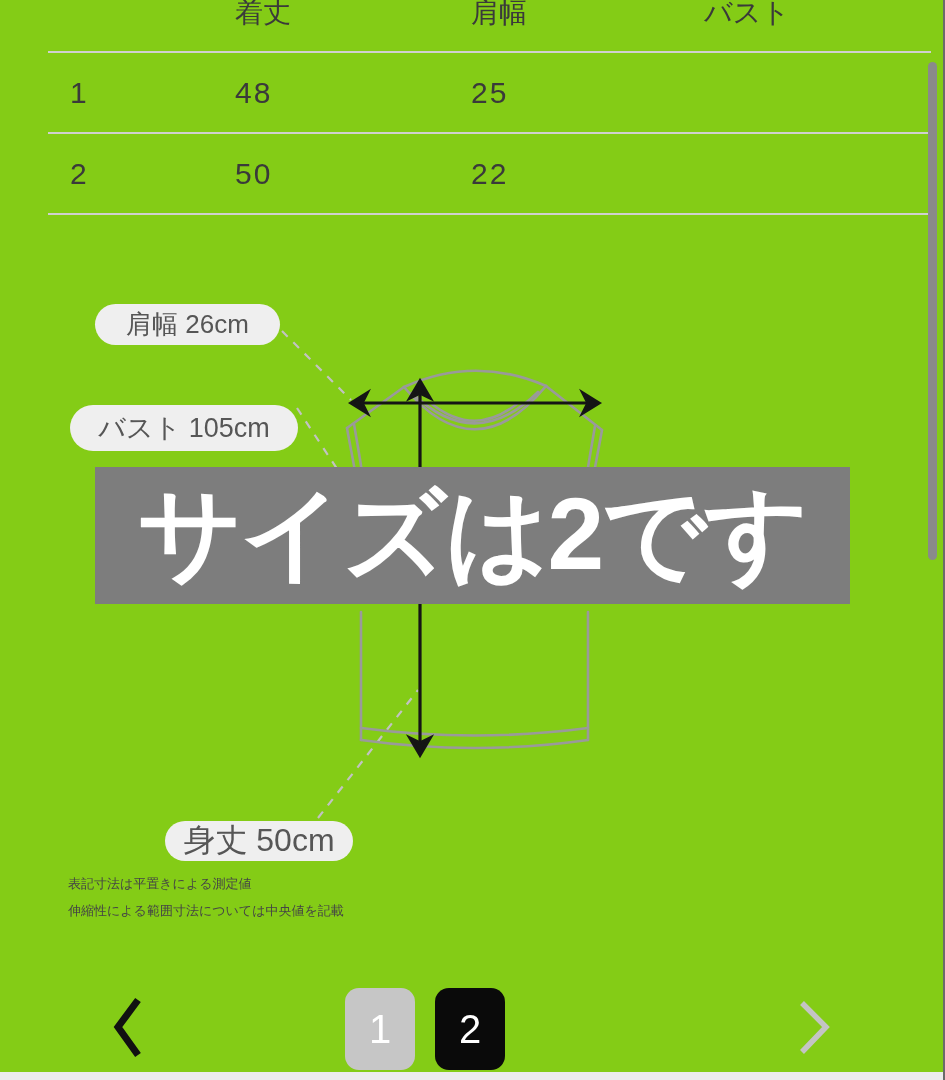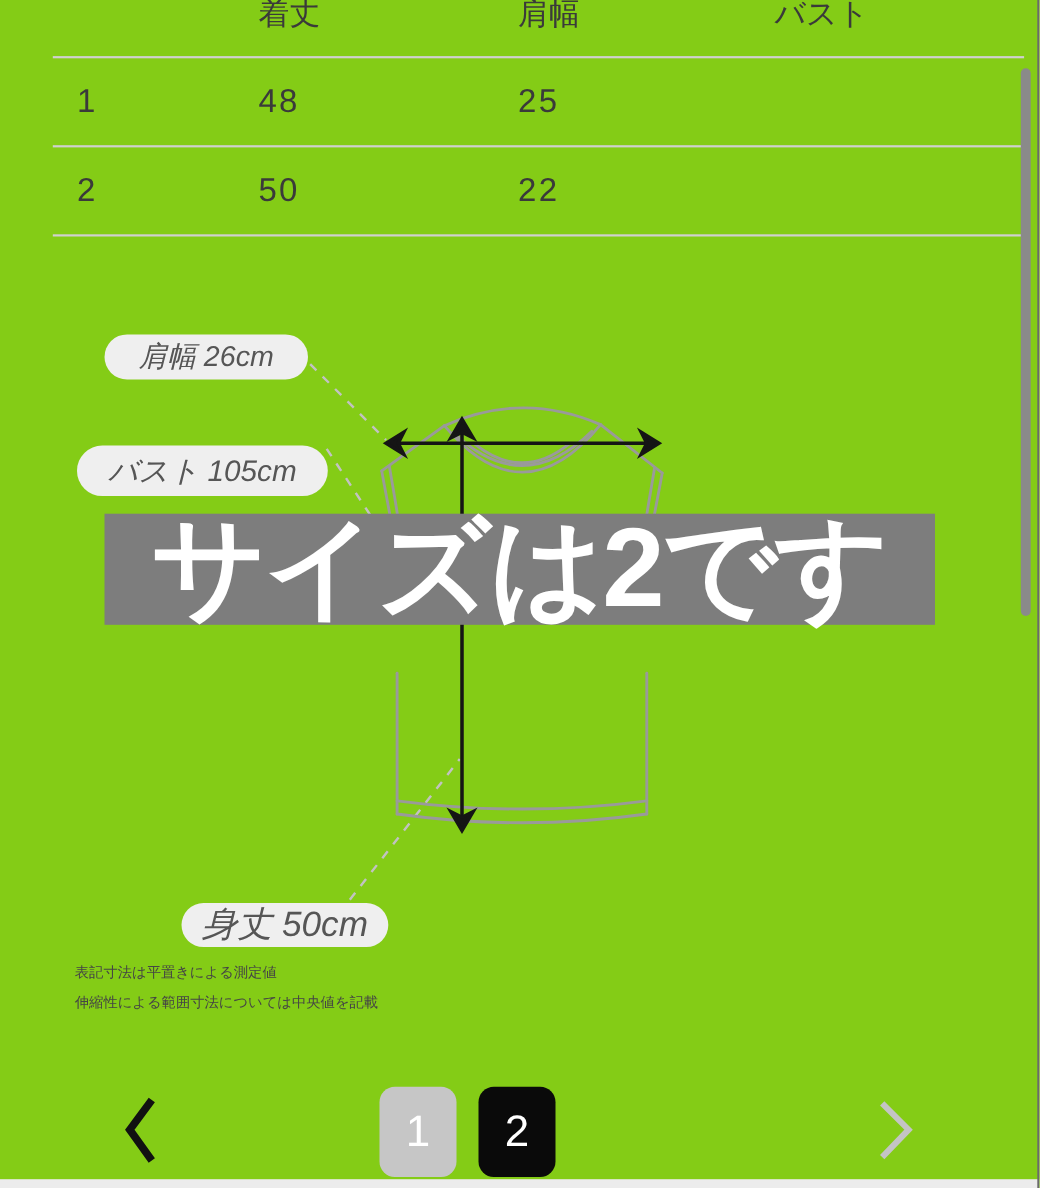--- a/index.html
+++ b/index.html
@@ -15,27 +15,27 @@
   .t-body-row{height:79px;font-size:30px;letter-spacing:2px;border-top:2px solid var(--divider,#d0d0d0);}
   .t-last-border{border-top:2px solid var(--divider,#d0d0d0);height:0;}
   .t-cell{padding-left:22px;white-space:nowrap;}
   .t-cell.head{padding-left:0;}
 
   
   .diagram-svg{position:absolute;left:0;top:0;width:945px;height:1080px;pointer-events:none;}
 
   
   .pill{position:absolute;background:var(--pill-bg,#efefef);color:#565656;border-radius:26px;
-        display:flex;align-items:center;justify-content:center;white-space:nowrap;z-index:3;font-style:italic;}
+        display:flex;align-items:center;justify-content:center;white-space:nowrap;z-index:3;}
   .pill-shoulder{left:95px;top:304px;width:185px;height:41px;font-size:26px;}
   .pill-bust{left:70px;top:392px;width:228px;height:46px;font-size:27px;margin-top:13px;}
   .pill-length{left:165px;top:821px;width:188px;height:40px;font-size:32px;}
 
   
-  .banner{position:absolute;left:95px;top:467px;width:755px;height:101px;
+  .banner{position:absolute;left:95px;top:467px;width:755px;height:137px;
           background:var(--banner-bg,#7d7d7d);z-index:4;
           display:flex;align-items:center;justify-content:center;}
   .banner span{color:var(--banner-text,#ffffff);font-size:102px;font-weight:800;
                letter-spacing:-2px;line-height:1;transform:translateY(-2px);}
 
   
   .notes{position:absolute;left:68px;top:870px;font-size:13px;line-height:27px;color:#454545;z-index:2;}
 
   
   .nav-btn{position:absolute;background:none;border:none;padding:0;cursor:pointer;}

